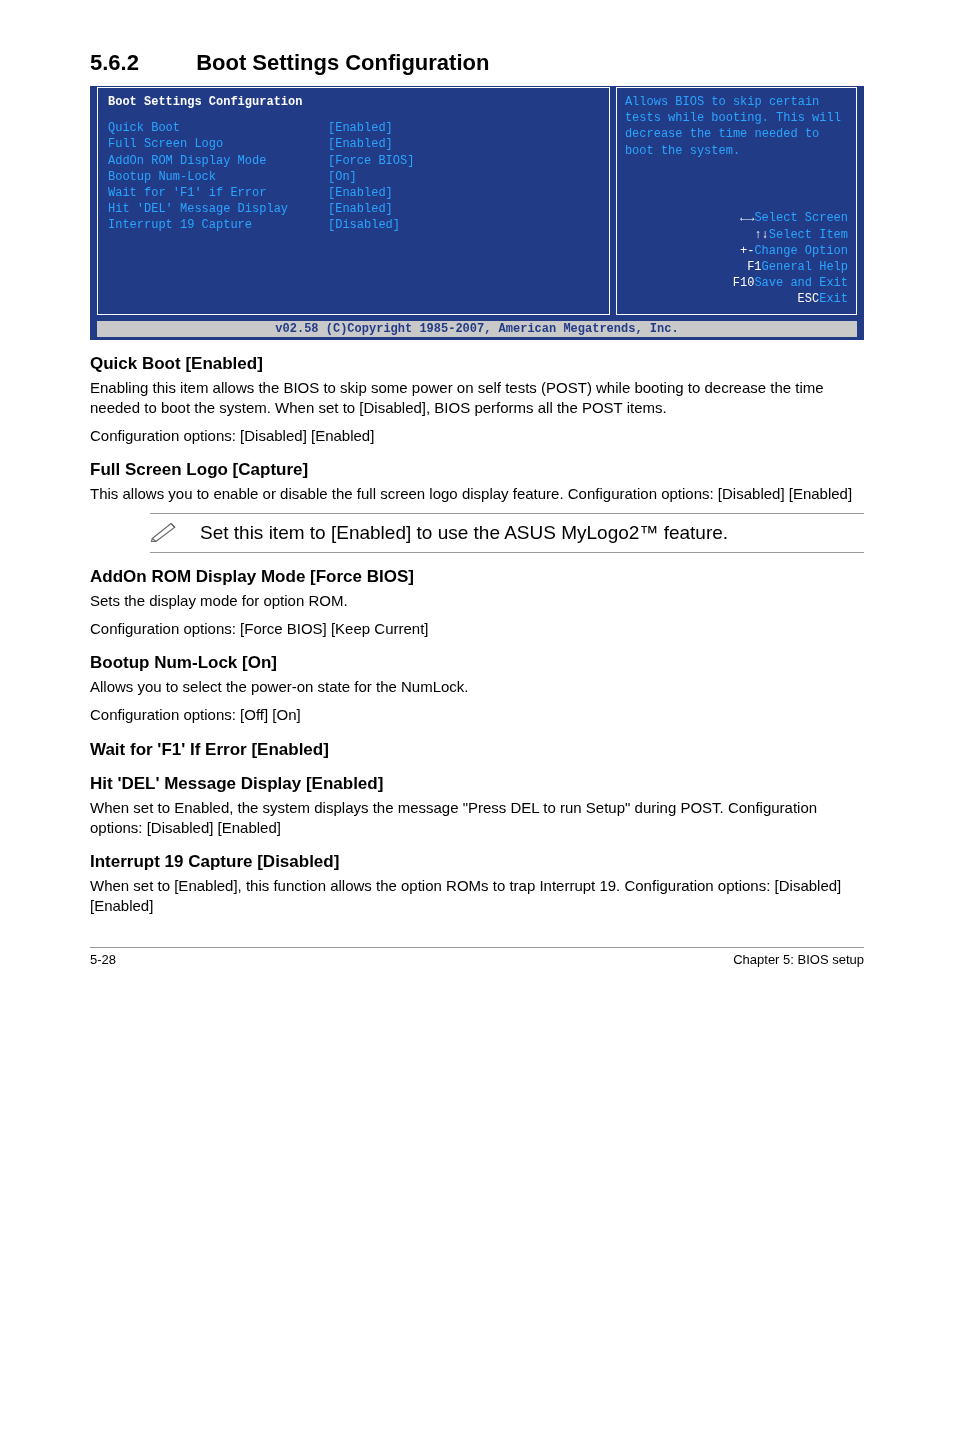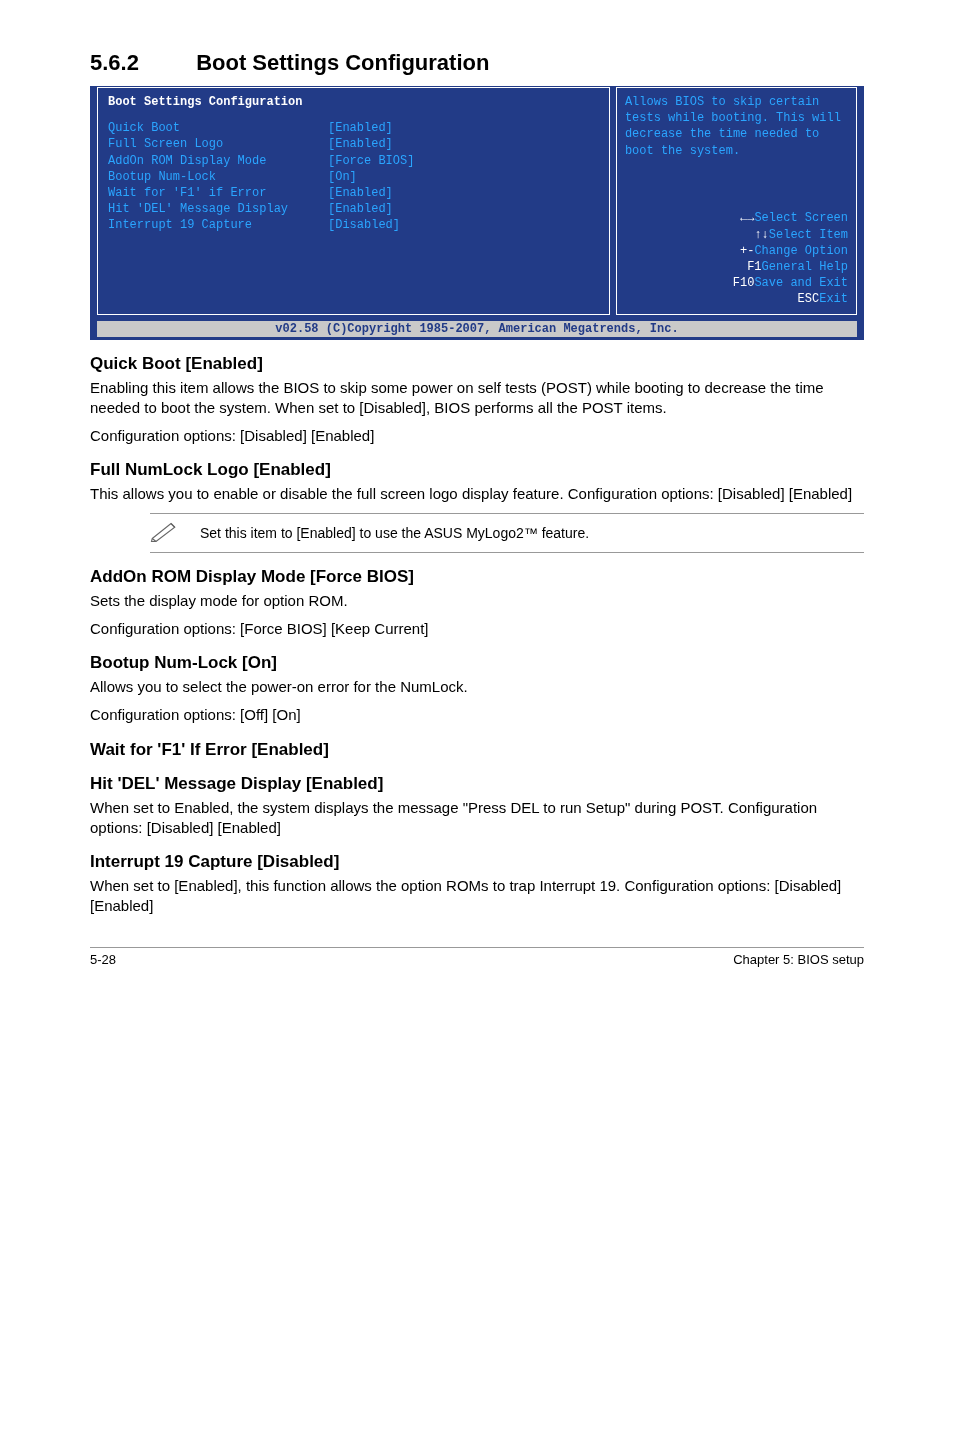--- a/index.html
+++ b/index.html
@@ -114,21 +114,21 @@
     border-top: 1px solid #999;
     border-bottom: 1px solid #999;
     margin: 8px 0 8px 60px;
     padding: 6px 0;
     display: flex;
     align-items: center;
     gap: 20px;
   }
   .note-icon svg { width: 30px; height: 22px; }
   .note-text {
-    font-size: 14px;
+    font-size: 19px;
   }
   .footer {
     border-top: 1px solid #999;
     margin-top: 30px;
     padding-top: 4px;
     display: flex;
     justify-content: space-between;
     font-size: 13px;
     gap: 10px;
   }
@@ -188,40 +188,40 @@
         </div>
       </div>
     </div>
     <div class="bios-footer">v02.58 (C)Copyright 1985-2007, American Megatrends, Inc.</div>
   </div>
 
   <h3 class="subhead">Quick Boot [Enabled]</h3>
   <p class="body">Enabling this item allows the BIOS to skip some power on self tests (POST) while booting to decrease the time needed to boot the system. When set to [Disabled], BIOS performs all the POST items.</p>
   <p class="body">Configuration options: [Disabled] [Enabled]</p>
 
-  <h3 class="subhead">Full NumLock Logo [Enabled]</h3>
+  <h3 class="subhead">Full Screen Logo [Capture]</h3>
   <p class="body">This allows you to enable or disable the full screen logo display feature. Configuration options: [Disabled] [Enabled]</p>
 
   <div class="note-wrap">
     <span class="note-icon">
       <svg viewBox="0 0 40 28">
           <path d="M3 24 L28 4 L33 9 L8 28 L2 28 Z" fill="none" stroke="#666" stroke-width="1.5"></path>
           <path d="M3 24 L8 28" stroke="#666" stroke-width="1.5"></path>
           <path d="M28 4 L33 9" stroke="#666" stroke-width="1.5"></path>
         </svg>
     </span>
     <span class="note-text">Set this item to [Enabled] to use the ASUS MyLogo2™ feature.</span>
   </div>
 
   <h3 class="subhead">AddOn ROM Display Mode [Force BIOS]</h3>
   <p class="body">Sets the display mode for option ROM.</p>
   <p class="body">Configuration options: [Force BIOS] [Keep Current]</p>
 
   <h3 class="subhead">Bootup Num-Lock [On]</h3>
-  <p class="body">Allows you to select the power-on error for the NumLock.</p>
+  <p class="body">Allows you to select the power-on state for the NumLock.</p>
   <p class="body">Configuration options: [Off] [On]</p>
 
   <h3 class="subhead">Wait for 'F1' If Error [Enabled]</h3>
 
   <h3 class="subhead">Hit 'DEL' Message Display [Enabled]</h3>
   <p class="body">When set to Enabled, the system displays the message "Press DEL to run Setup" during POST. Configuration options: [Disabled] [Enabled]</p>
 
   <h3 class="subhead">Interrupt 19 Capture [Disabled]</h3>
   <p class="body">When set to [Enabled], this function allows the option ROMs to trap Interrupt 19. Configuration options: [Disabled] [Enabled]</p>
 

